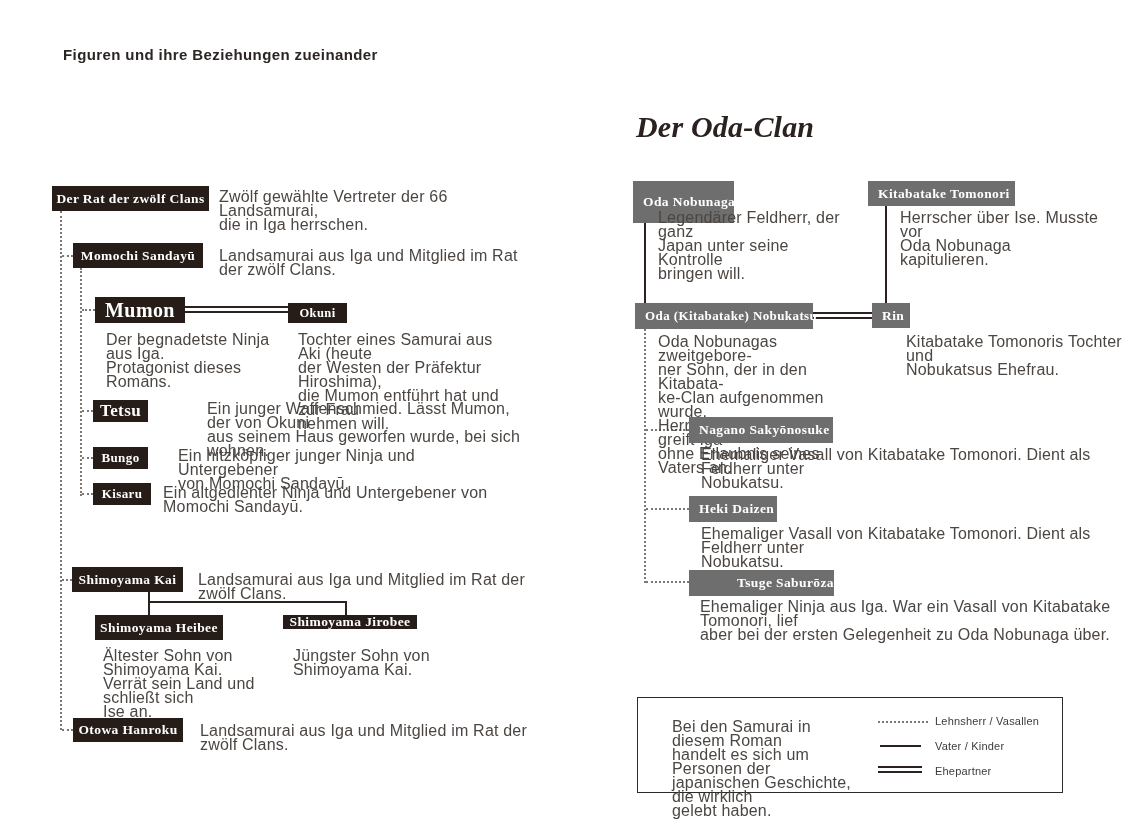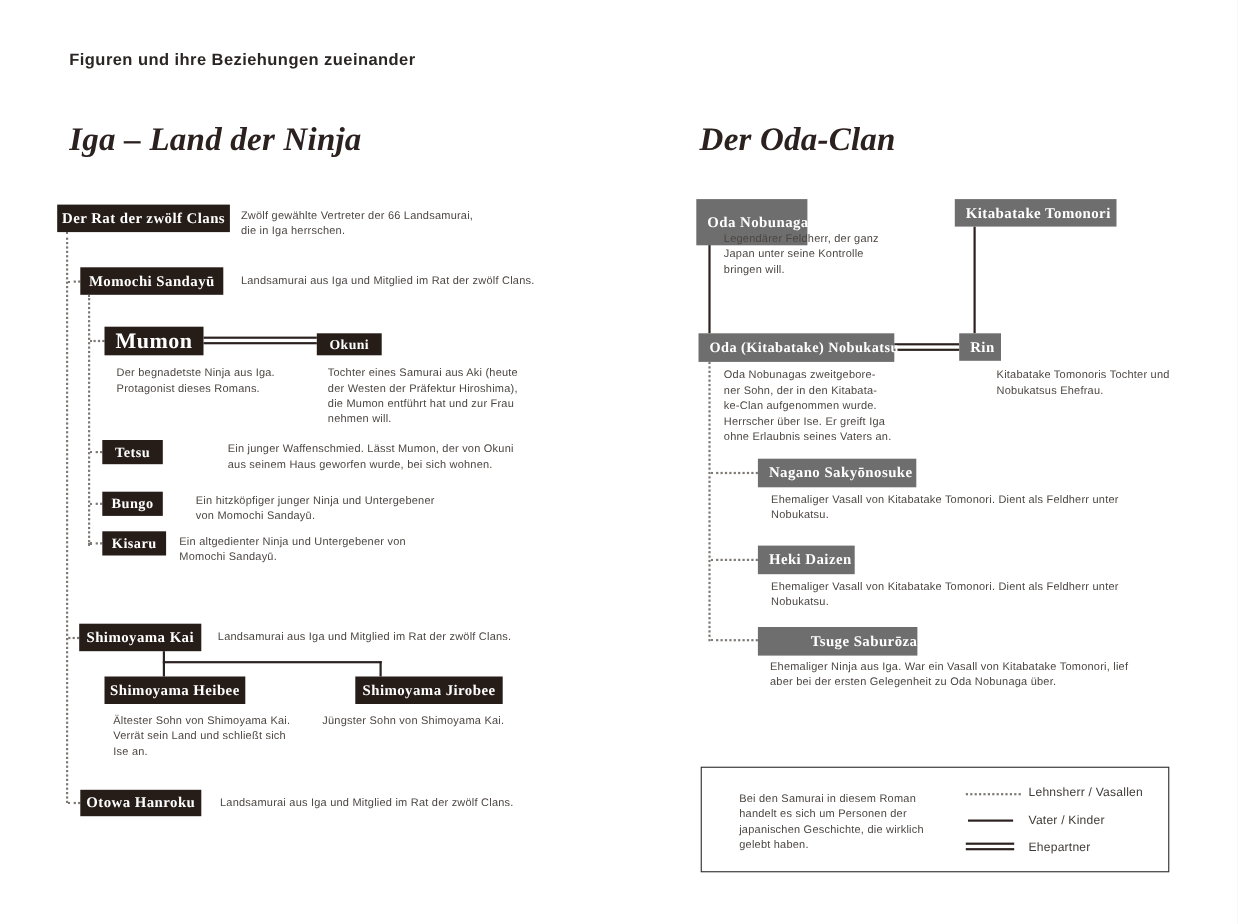--- a/index.html
+++ b/index.html
@@ -30,51 +30,51 @@
     display:flex;align-items:center;justify-content:center;
     font-family:"Liberation Serif",serif;font-weight:bold;
     color:#ffffff;letter-spacing:.4px;
     box-sizing:border-box;white-space:nowrap;
   }
   .dark{background:#261c18;}
   .gray{background:#6e6e6e;justify-content:flex-start;padding-left:10px;}
 
   .desc{
     position:absolute;
-    font-size:10px;line-height:14px;letter-spacing:.2px;
+    font-size:16px;line-height:14px;letter-spacing:.2px;
     color:#4c4642;white-space:pre-line;
   }
 
   .dotv{position:absolute;width:0;border-left:2px dotted #7d7873;}
   .doth{position:absolute;height:0;border-top:2px dotted #7d7873;}
   .solv{position:absolute;width:0;border-left:2.5px solid #2b2220;}
   .solh{position:absolute;height:0;border-top:2.5px solid #2b2220;}
   .dbl{position:absolute;height:7px;box-sizing:border-box;
        border-top:2.5px solid #2b2220;border-bottom:2.5px solid #2b2220;}
 
   
   #n-rat{left:52px;top:186px;width:157px;height:25px;font-size:13.5px;}
   #d-rat{left:219px;top:190px;width:240px;}
   #n-momochi{left:73px;top:243px;width:130px;height:25px;font-size:13.5px;}
   #d-momochi{left:219px;top:249px;width:320px;}
   #n-mumon{left:95px;top:297px;width:90px;height:26px;font-size:20px;font-family:Liberation Serif, serif;}
   #d-mumon{left:106px;top:333px;width:190px;}
   #n-okuni{left:288px;top:303px;width:59px;height:20px;font-size:12.5px;}
   #d-okuni{left:298px;top:333px;width:220px;}
-  #n-tetsu{left:93px;top:400px;width:55px;height:22px;font-size:13px;}
+  #n-tetsu{left:93px;top:400px;width:55px;height:22px;font-size:17px;}
   #d-tetsu{left:163px;top:402px;width:330px;margin-left:44px;}
   #n-bungo{left:93px;top:447px;width:55px;height:22px;font-size:13px;text-align:right;}
   #d-bungo{left:178px;top:449px;width:330px;}
   #n-kisaru{left:93px;top:483px;width:58px;height:22px;font-size:13px;}
   #d-kisaru{left:163px;top:486px;width:330px;}
   #n-kai{left:72px;top:567px;width:111px;height:25px;font-size:13.5px;}
   #d-kai{left:198px;top:573px;width:330px;}
   #n-heibee{left:95px;top:615px;width:128px;height:25px;font-size:13.5px;}
   #d-heibee{left:103px;top:649px;width:200px;}
-  #n-jirobee{left:283px;top:615px;width:134px;height:25px;font-size:13.5px;margin-left:40px;}
+  #n-jirobee{left:283px;top:615px;width:134px;height:14px;font-size:13.5px;}
   #d-jirobee{left:293px;top:649px;width:220px;}
   #n-otowa{left:73px;top:718px;width:110px;height:24px;font-size:13.5px;}
   #d-otowa{left:200px;top:724px;width:330px;}
 
   
   #l-main{left:60px;top:211px;height:519px;}
   #l-c-momochi{left:62px;top:255px;width:11px;}
   #l-c-kai{left:62px;top:579px;width:10px;}
   #l-c-otowa{left:62px;top:729px;width:11px;}
   #l-sub{left:80px;top:268px;height:228px;}
@@ -126,21 +126,20 @@
   #lg-solid-lab{left:935px;top:740px;}
   #lg-double-lab{left:935px;top:765px;}
 </style>
 </head>
 <body>
 
 <div id="canvas">
 
   <div class="page-title">Figuren und ihre Beziehungen zueinander</div>
 
-  <div class="section-title" id="t-iga">Iga – Land der Ninja</div>
   <div class="section-title" id="t-oda">Der Oda-Clan</div>
 
   <div class="dotv" id="l-main"></div>
   <div class="doth" id="l-c-momochi"></div>
   <div class="doth" id="l-c-kai"></div>
   <div class="doth" id="l-c-otowa"></div>
   <div class="dotv" id="l-sub"></div>
   <div class="doth" id="l-c-mumon"></div>
   <div class="doth" id="l-c-tetsu"></div>
   <div class="doth" id="l-c-bungo"></div>
@@ -200,20 +199,22 @@
   <div class="doth" id="l-c-nagano"></div>
   <div class="doth" id="l-c-heki"></div>
   <div class="doth" id="l-c-tsuge"></div>
 
   <div class="box gray" id="n-nobunaga">Oda Nobunaga</div>
   <div class="desc" id="d-nobunaga">Legendärer Feldherr, der ganz
 Japan unter seine Kontrolle
 bringen will.</div>
 
   <div class="box gray" id="n-kitabatake">Kitabatake Tomonori</div>
+  <div class="desc" id="d-kitabatake">Herrscher über Ise. Musste vor
+Oda Nobunaga kapitulieren.</div>
 
   <div class="box gray" id="n-nobukatsu">Oda (Kitabatake) Nobukatsu</div>
   <div class="desc" id="d-nobukatsu">Oda Nobunagas zweitgebore-
 ner Sohn, der in den Kitabata-
 ke-Clan aufgenommen wurde.
 Herrscher über Ise. Er greift Iga
 ohne Erlaubnis seines Vaters an.</div>
 
   <div class="box gray" id="n-rin">Rin</div>
   <div class="desc" id="d-rin">Kitabatake Tomonoris Tochter und

